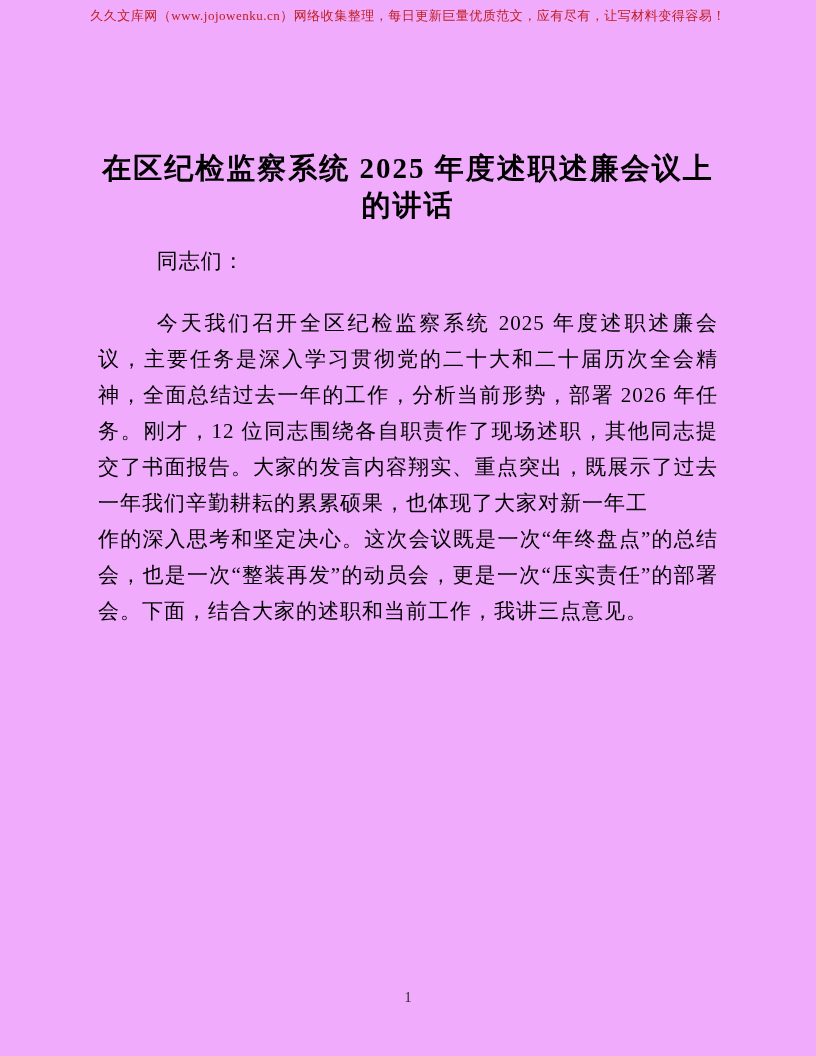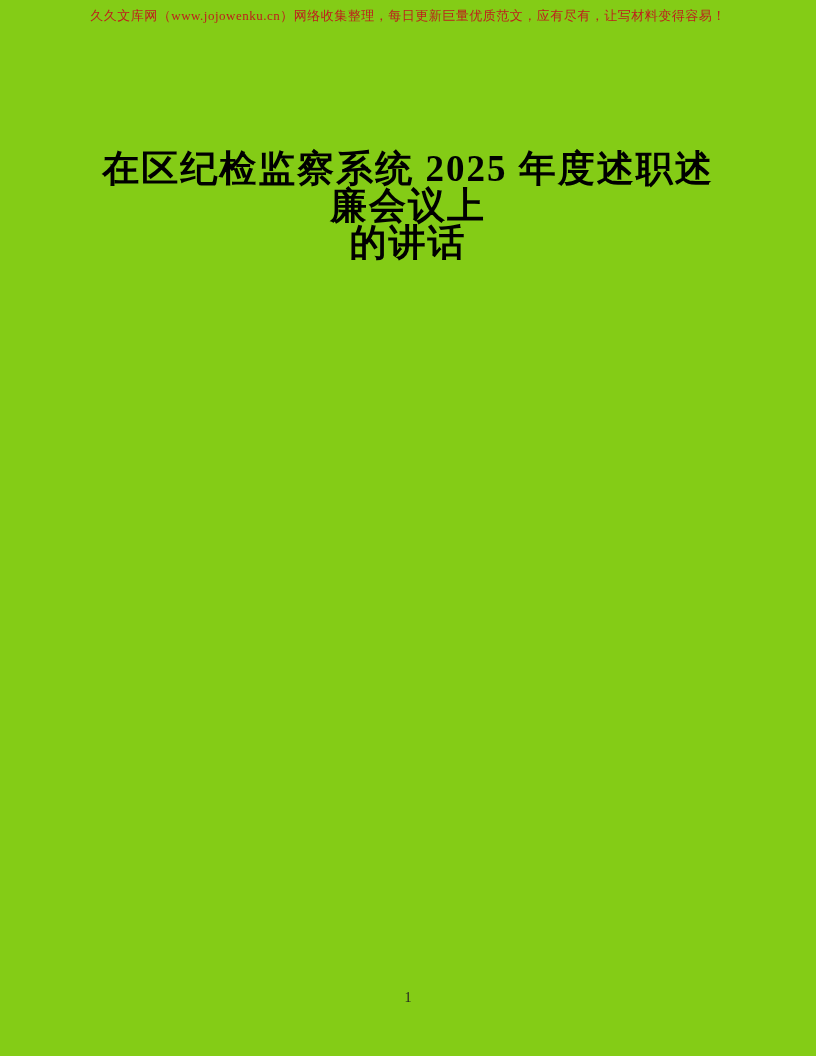--- a/index.html
+++ b/index.html
@@ -5,21 +5,21 @@
   html, body {
     margin: 0;
     padding: 0;
     background: #ffffff;
   }
   .page {
     position: relative;
     width: 816px;
     height: 1056px;
     margin: 0 auto;
-    background: #84cc16;
+    background: #f0abfc;
     overflow: hidden;
     font-family: "Liberation Serif", serif;
     color: #000000;
   }
   .watermark {
     position: absolute;
     top: 7px;
     left: 0;
     right: 0;
     text-align: center;
@@ -27,21 +27,21 @@
     letter-spacing: 0.5px;
     white-space: nowrap;
   }
   .doc-body {
     position: absolute;
     top: 150px;
     left: 98px;
     right: 98px;
   }
   .doc-title {
-    font-size: 37px;
+    font-size: 29px;
     font-weight: 700;
     line-height: 37px;
     letter-spacing: 2px;
     text-align: center;
     white-space: pre-wrap;
     margin: 0 0 19px 0;
   }
   .para {
     font-size: 21px;
     line-height: 36px;
@@ -72,21 +72,24 @@
 
 <div class="page">
 
   <div class="watermark" style="color: rgb(191, 29, 29);">久久文库网（www.jojowenku.cn）网络收集整理，每日更新巨量优质范文，应有尽有，让写材料变得容易！</div>
 
   <div class="doc-body">
 
     <div class="doc-title">在区纪检监察系统 2025 年度述职述廉会议上
 的讲话</div>
 
+    <p class="para salutation">同志们：</p>
 
+    <p class="para">今天我们召开全区纪检监察系统 2025 年度述职述廉会议，主要任务是深入学习贯彻党的二十大和二十届历次全会精神，全面总结过去一年的工作，分析当前形势，部署 2026 年任务。刚才，12 位同志围绕各自职责作了现场述职，其他同志提交了书面报告。大家的发言内容翔实、重点突出，既展示了过去一年我们辛勤耕耘的累累硕果，也体现了大家对新一年工
+作的深入思考和坚定决心。这次会议既是一次“年终盘点”的总结会，也是一次“整装再发”的动员会，更是一次“压实责任”的部署会。下面，结合大家的述职和当前工作，我讲三点意见。</p>
 
 
 
   </div>
 
   <div class="page-number">1</div>
 
 </div>
 
 </body></html>

